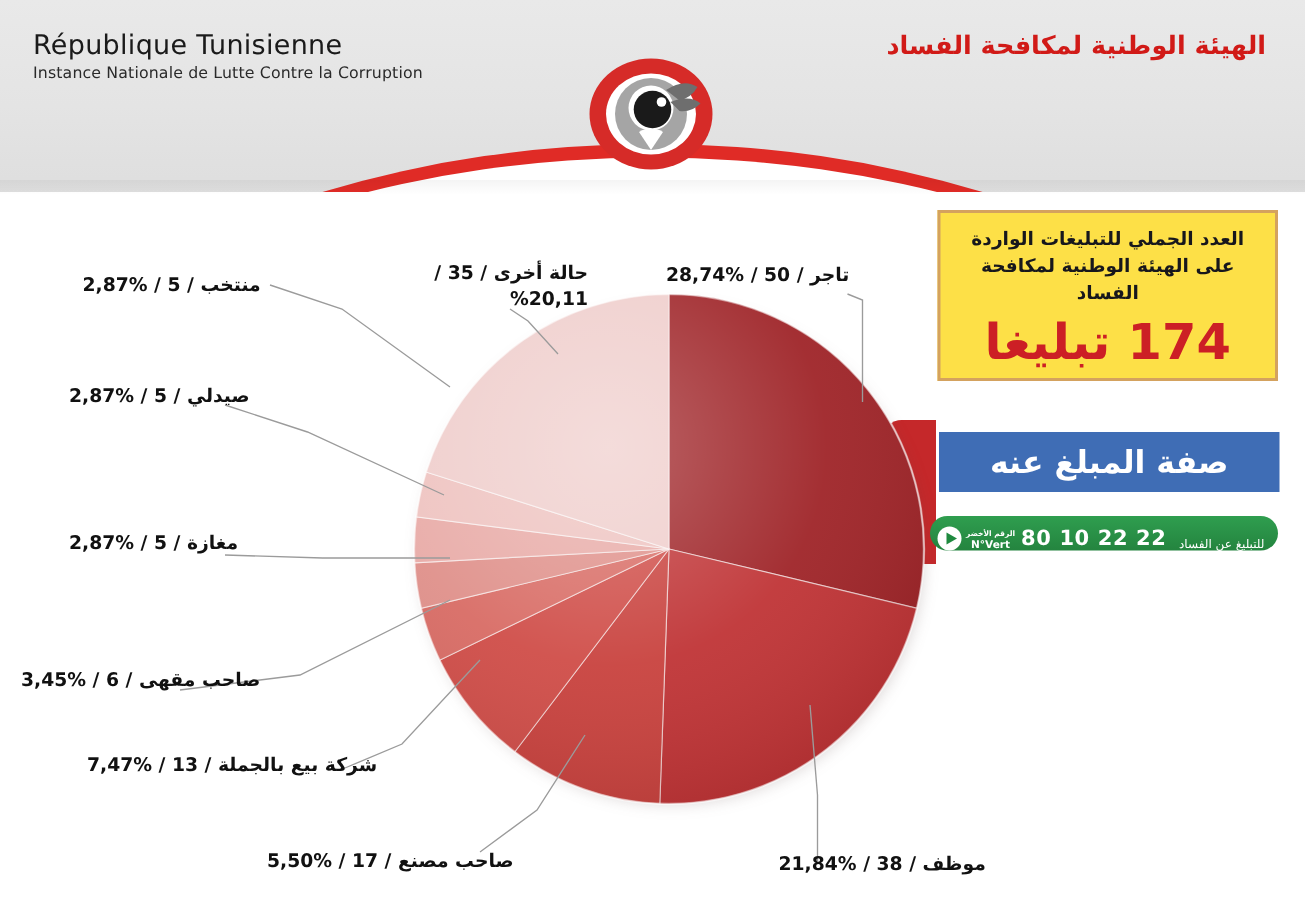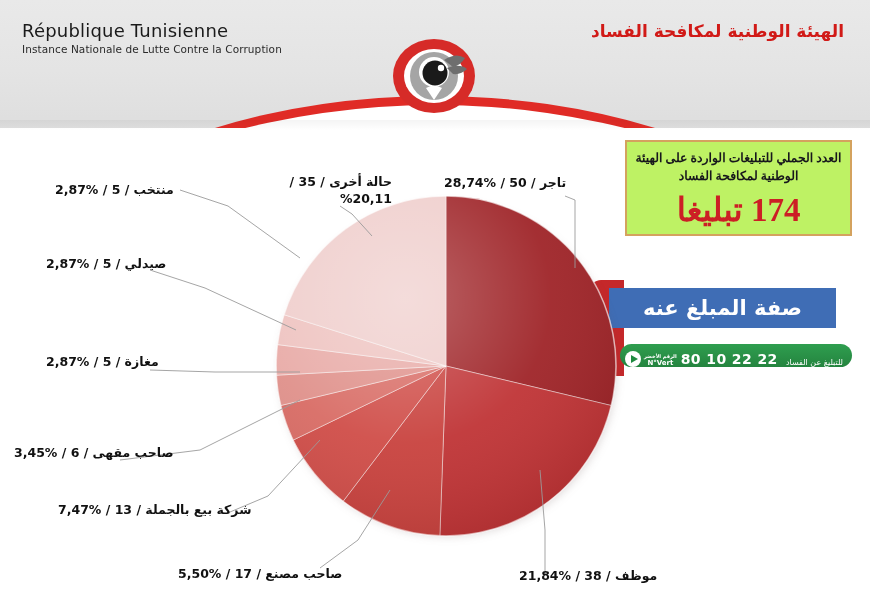--- a/index.html
+++ b/index.html
@@ -75,39 +75,39 @@
   .eye-logo {
     position: absolute; left: 392px; top: 38px;
     width: 84px; height: 76px;
   }
 
   
   .info-box {
     position: absolute; right: 18px; top: 140px;
     width: 227px;
     border: 2px solid #d4a25e;
-    background: #bef264;
+    background: #fde047;
     padding: 8px 8px 6px;
-    text-align: center; direction: rtl; font-family: Liberation Serif, serif;
+    text-align: center; direction: rtl;
   }
   .info-title {
     font-size: 12.4px; color: #17171c; font-weight: bold;
     line-height: 1.45;
   }
   .info-date {
     font-size: 12.4px; color: #cc2127; font-weight: bold;
     margin-top: 2px;
   }
   .info-total {
     font-size: 33px; color: #cc1f25; font-weight: bold;
     margin-top: 6px; line-height: 1.1; letter-spacing: 0px;
   }
 
   .blue-button {
-    position: absolute; right: 34px; top: 288px;
+    position: absolute; right: 17px; top: 288px;
     width: 227px; height: 40px;
     background: #3f6db5;
     color: #ffffff;
     font-size: 21px; font-weight: bold;
     display: flex; align-items: center; justify-content: center;
     direction: rtl;
     cursor: pointer;
   }
 
   .green-bar {

